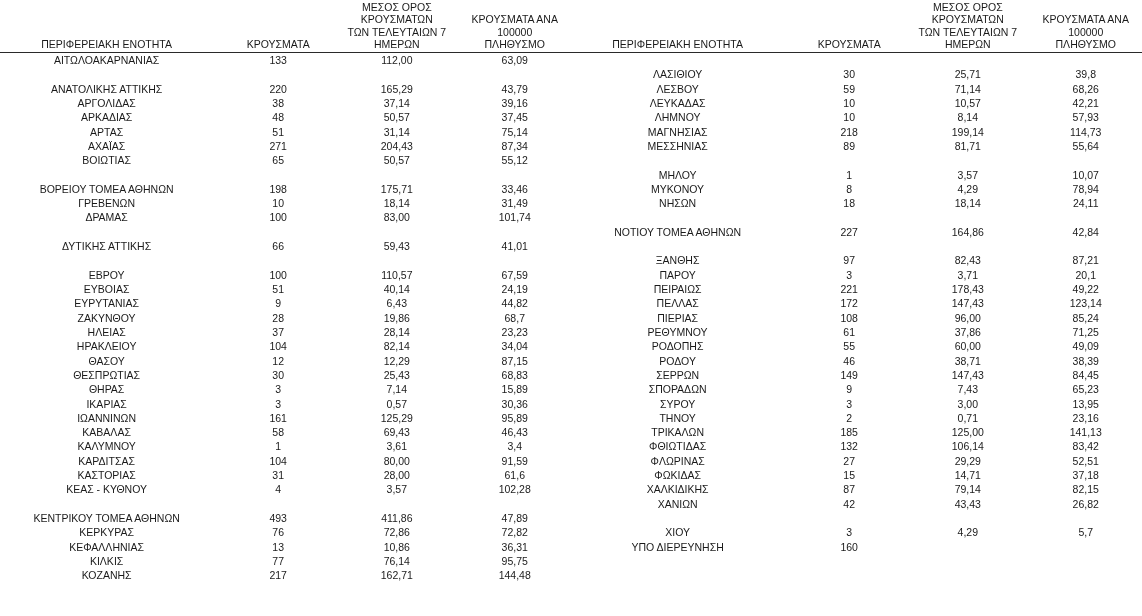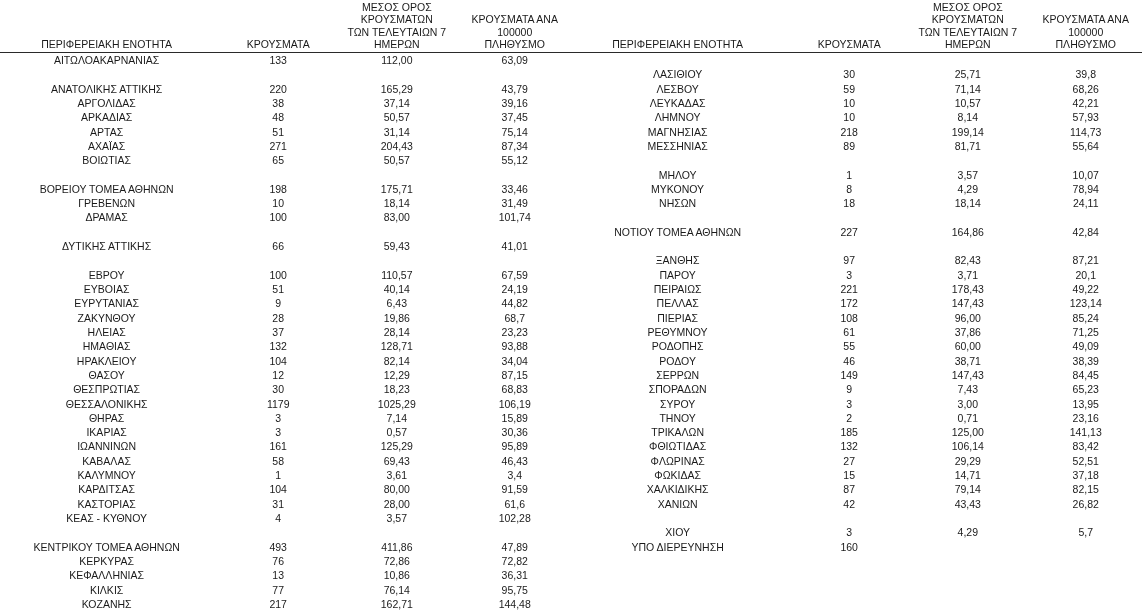--- a/index.html
+++ b/index.html
@@ -203,48 +203,36 @@
             <td class="c-avg">19,86</td>
             <td class="c-per">68,7</td>
           </tr>
           <tr>
             <td class="c-name">ΗΛΕΙΑΣ</td>
             <td class="c-cases">37</td>
             <td class="c-avg">28,14</td>
             <td class="c-per">23,23</td>
           </tr>
           <tr>
-            <td class="c-name">ΗΜΑΘΙΑΣ</td>
-            <td class="c-cases">132</td>
-            <td class="c-avg">128,71</td>
-            <td class="c-per">93,88</td>
-          </tr>
-          <tr>
             <td class="c-name">ΗΡΑΚΛΕΙΟΥ</td>
             <td class="c-cases">104</td>
             <td class="c-avg">82,14</td>
             <td class="c-per">34,04</td>
           </tr>
           <tr>
             <td class="c-name">ΘΑΣΟΥ</td>
             <td class="c-cases">12</td>
             <td class="c-avg">12,29</td>
             <td class="c-per">87,15</td>
           </tr>
           <tr>
             <td class="c-name">ΘΕΣΠΡΩΤΙΑΣ</td>
             <td class="c-cases">30</td>
-            <td class="c-avg">18,23</td>
+            <td class="c-avg">25,43</td>
             <td class="c-per">68,83</td>
-          </tr>
-          <tr>
-            <td class="c-name">ΘΕΣΣΑΛΟΝΙΚΗΣ</td>
-            <td class="c-cases">1179</td>
-            <td class="c-avg">1025,29</td>
-            <td class="c-per">106,19</td>
           </tr>
           <tr>
             <td class="c-name">ΘΗΡΑΣ</td>
             <td class="c-cases">3</td>
             <td class="c-avg">7,14</td>
             <td class="c-per">15,89</td>
           </tr>
           <tr>
             <td class="c-name">ΙΚΑΡΙΑΣ</td>
             <td class="c-cases">3</td>

